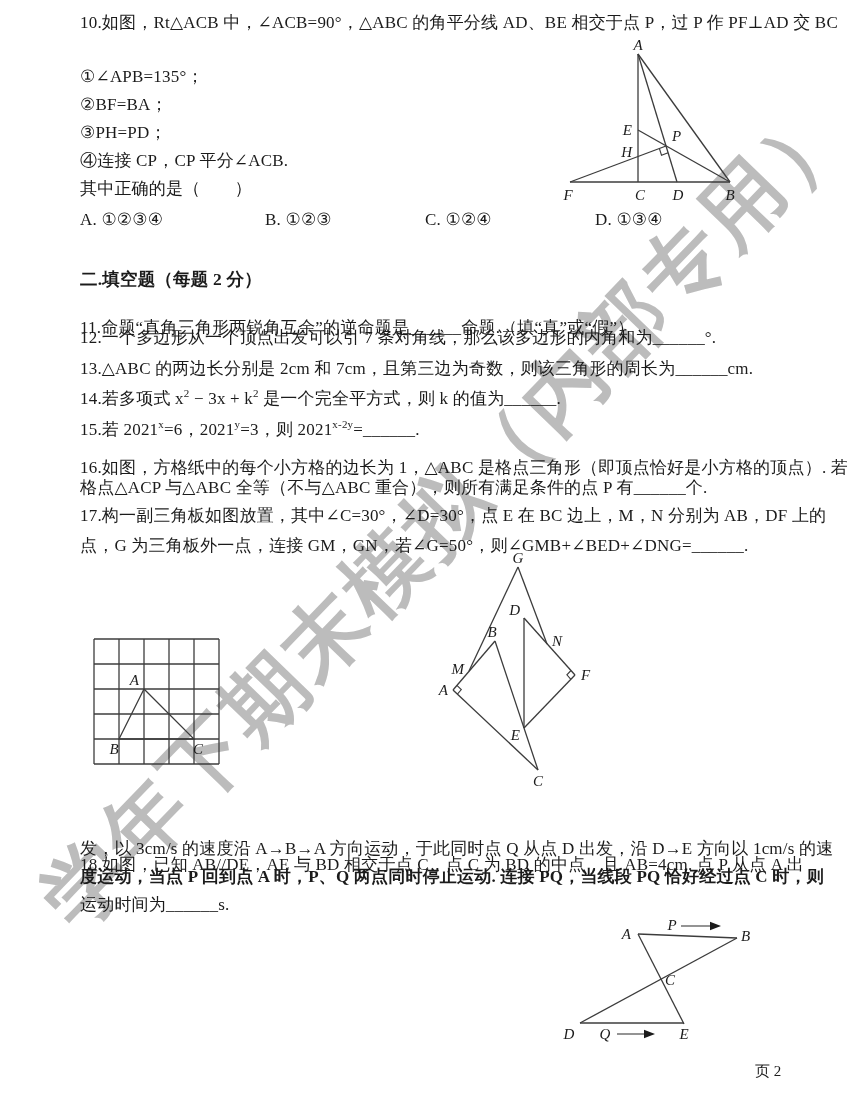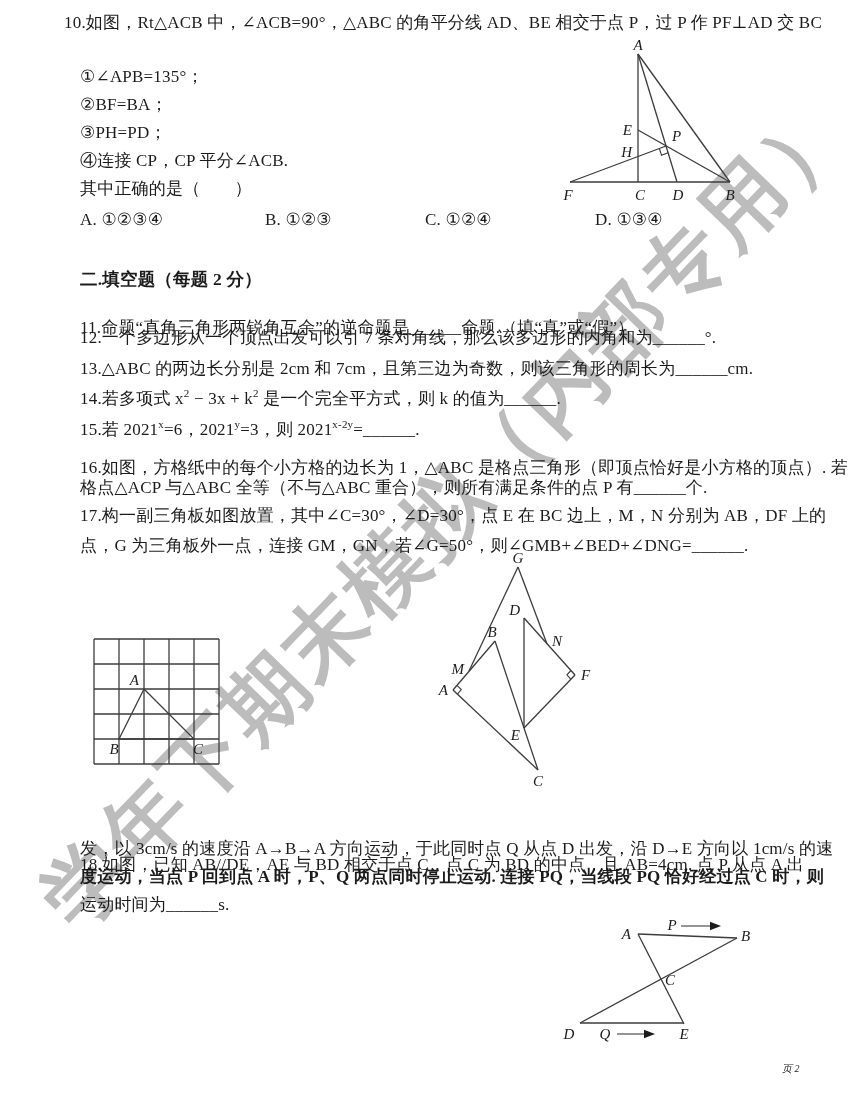--- a/index.html
+++ b/index.html
@@ -24,30 +24,30 @@
   .section-title { font-weight:bold; font-size:17.5px; }
   sup { font-size:11px; line-height:0; }
   .fig { position:absolute; z-index:1; }
   .fig text {
     font-family:"Liberation Serif","DejaVu Serif",serif;
     font-style:italic; font-size:15px; fill:#1b1b1b;
   }
   .fig line, .fig polyline, .fig path { stroke:#3c3c3c; stroke-width:1.3; fill:none; }
   .fig .thin { stroke-width:1.1; }
   .fig .arrowhead { fill:#1b1b1b; stroke:none; }
-  .footer { position:absolute; left:782px; top:1062px; font-size:10px; z-index:1;font-style:italic; }
+  .footer { position:absolute; left:755px; top:1062px; font-size:15px; z-index:1; }
 </style>
 </head>
 <body>
 
 <div class="page">
 
   <div class="watermark">学年下期末模拟（内部专用）</div>
 
-  <div class="line" style="left:64px; top:12px;">10.如图，Rt△ACB 中，∠ACB=90°，△ABC 的角平分线 AD、BE 相交于点 P，过 P 作 PF⊥AD 交 BC</div>
+  <div class="line" style="left:80px; top:12px;">10.如图，Rt△ACB 中，∠ACB=90°，△ABC 的角平分线 AD、BE 相交于点 P，过 P 作 PF⊥AD 交 BC</div>
   <div class="line" style="left:80px; top:66px;">①∠APB=135°；</div>
   <div class="line" style="left:80px; top:94px;">②BF=BA；</div>
   <div class="line" style="left:80px; top:122px;">③PH=PD；</div>
   <div class="line" style="left:80px; top:150px;">④连接 CP，CP 平分∠ACB.</div>
   <div class="line" style="left:80px; top:178px;font-family:Liberation Serif, serif;">其中正确的是（　　）</div>
   <div class="line" style="left:80px;  top:209px;">A. ①②③④</div>
   <div class="line" style="left:265px; top:209px;">B. ①②③</div>
   <div class="line" style="left:425px; top:209px;">C. ①②④</div>
   <div class="line" style="left:595px; top:209px;">D. ①③④</div>
 

